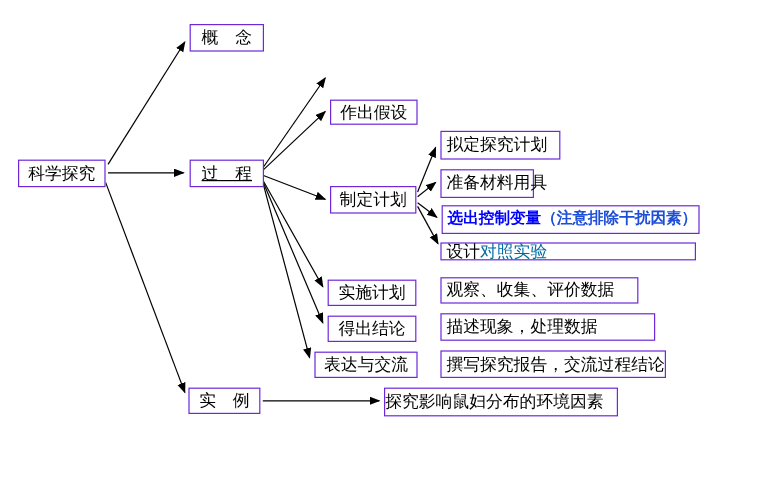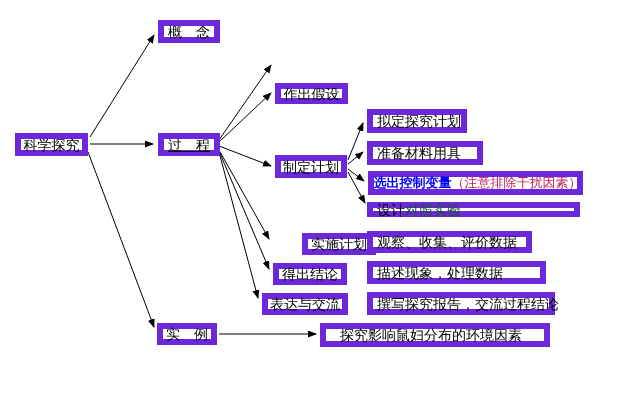--- a/index.html
+++ b/index.html
@@ -7,34 +7,34 @@
     position:relative;
     width:640px;height:400px;
     background:#ffffff;
     font-family:"DejaVu Sans","Liberation Sans",sans-serif;
     overflow:hidden;
   }
   #arrows{position:absolute;left:0;top:0;width:640px;height:400px;}
   .node{
     position:absolute;
     box-sizing:border-box;
-    border:6px solid #6d28d9;
+    border:1px solid #6d28d9;
     background:#ffffff;
     font-size:14px;
     line-height:20px;
     color:#000000;
     white-space:nowrap;
     display:flex;
     align-items:center;
   }
   .center{justify-content:center;}
   .left{justify-content:flex-start;padding-left:4px;}
   .c-blue{color:#0000ff;font-weight:bold;}
-  .c-red{color:#be185d;font-weight:normal;}
-  .c-magenta{color:#14532d;}
+  .c-red{color:#1d4ed8;font-weight:bold;}
+  .c-magenta{color:#0369a1;}
   .small{font-size:13px;}
   line{stroke:#000000;stroke-width:1;}
 </style>
 </head>
 <body>
 
 <div id="canvas">
 
   <svg id="arrows" viewBox="0 0 640 400" xmlns="http://www.w3.org/2000/svg">
     <defs>
@@ -64,41 +64,41 @@
 
   <div class="node center" style="left:158px;top:133px;width:62px;height:23px;text-decoration:underline;">过　程</div>
 
 
   <div class="node center" style="left:275px;top:83px;width:73px;height:21px;">作出假设</div>
 
   <div class="node center" style="left:275px;top:155px;width:72px;height:23px;">制定计划</div>
 
   <div class="node left" style="left:367px;top:109px;width:100px;height:24px;">拟定探究计划</div>
 
-  <div class="node left" style="left:367px;top:141px;width:116px;height:24px;">准备材料用具</div>
+  <div class="node left" style="left:367px;top:141px;width:78px;height:24px;">准备材料用具</div>
 
-  <div class="node left small" style="left:368px;top:171px;width:215px;height:24px;justify-content:center;">
+  <div class="node left small" style="left:368px;top:171px;width:215px;height:24px;">
     <span class="c-blue">选出控制变量</span>
       <span class="c-red">（注意排除干扰因素）</span>
   </div>
 
   <div class="node left" style="left:367px;top:202px;width:213px;height:15px;">
     <span>设计</span>
       <span class="c-magenta">对照实验</span>
   </div>
 
-  <div class="node center" style="left:273px;top:233px;width:74px;height:22px;margin-left:29px;">实施计划</div>
+  <div class="node center" style="left:273px;top:233px;width:74px;height:22px;">实施计划</div>
 
   <div class="node center" style="left:273px;top:263px;width:74px;height:22px;">得出结论</div>
 
   <div class="node center" style="left:262px;top:293px;width:86px;height:22px;">表达与交流</div>
 
   <div class="node left" style="left:367px;top:231px;width:165px;height:22px;">观察、收集、评价数据</div>
 
   <div class="node left" style="left:367px;top:261px;width:179px;height:23px;">描述现象，处理数据</div>
 
   <div class="node left" style="left:367px;top:292px;width:188px;height:23px;">撰写探究报告，交流过程结论</div>
 
   <div class="node center" style="left:157px;top:323px;width:60px;height:22px;">实　例</div>
 
-  <div class="node left" style="left:320px;top:323px;width:230px;height:24px;padding-left:14px;">探究影响鼠妇分布的环境因素</div>
+  <div class="node left" style="left:320px;top:323px;width:195px;height:24px;padding-left:0;">探究影响鼠妇分布的环境因素</div>
 
 </div>
 
 </body></html>

